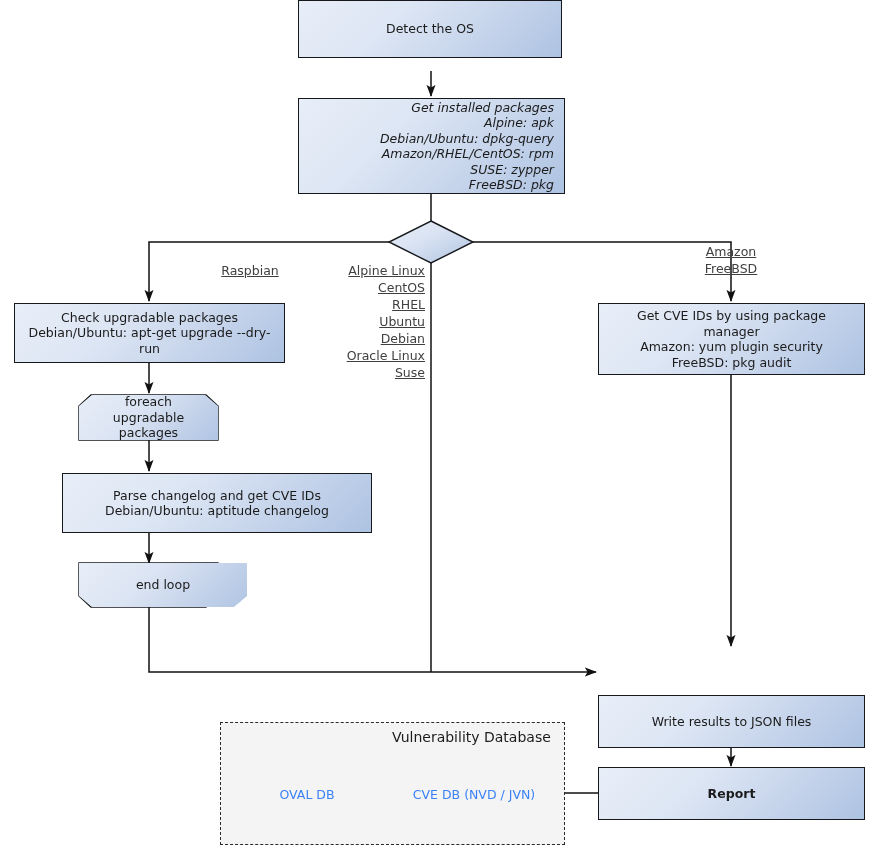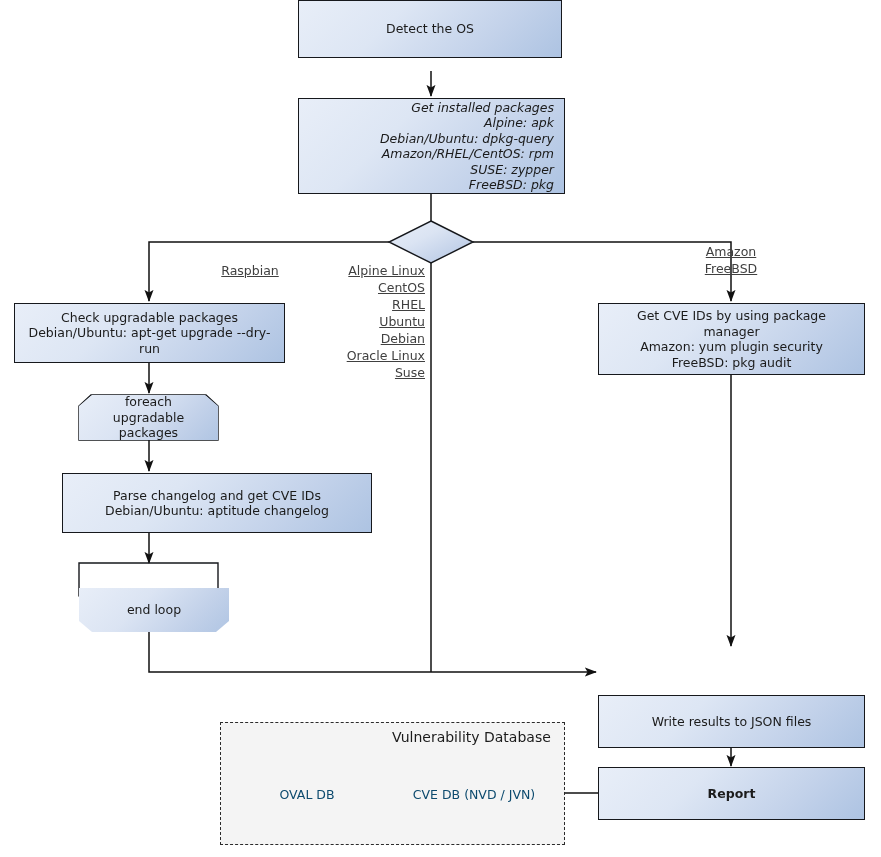--- a/index.html
+++ b/index.html
@@ -83,21 +83,21 @@
   }
   .db-title {
     position: absolute;
     font-size: 14px;
     color: #1b1b1b;
     white-space: nowrap;
   }
   .cyl-label {
     position: absolute;
     font-size: 12.5px;
-    color: #0c4a6e;
+    color: #3b82f6;
     text-align: center;
     white-space: nowrap;
   }
 </style>
 </head>
 <body>
 
 <div id="canvas">
 
   <svg id="wires" viewBox="0 0 881 857">
@@ -191,21 +191,21 @@
   <div class="node loop-start align-center" style="left:79px; top:395px; width:139px; height:45px;">
     <span class="node-text">foreach
 upgradable  packages</span>
   </div>
 
   <div class="node proc align-center" style="left:14px; top:473px; width:310px; height:60px;margin-left:48px;">
     <span class="node-text">Parse changelog and get  CVE IDs
 Debian/Ubuntu: aptitude changelog</span>
   </div>
 
-  <div class="node loop-end align-center" style="left:79px; top:588px; width:150px; height:44px;">
+  <div class="node loop-end align-center" style="left:79px; top:563px; width:168px; height:44px;">
     <span class="node-text">end loop</span>
   </div>
 
   <div class="node proc align-center" style="left:598px; top:303px; width:267px; height:72px;">
     <span class="node-text">Get CVE IDs by using package manager
 Amazon: yum plugin security
 FreeBSD: pkg audit</span>
   </div>
 
   <div class="node proc align-center" style="left:598px; top:647px; width:267px; height:53px;margin-top:48px;">

